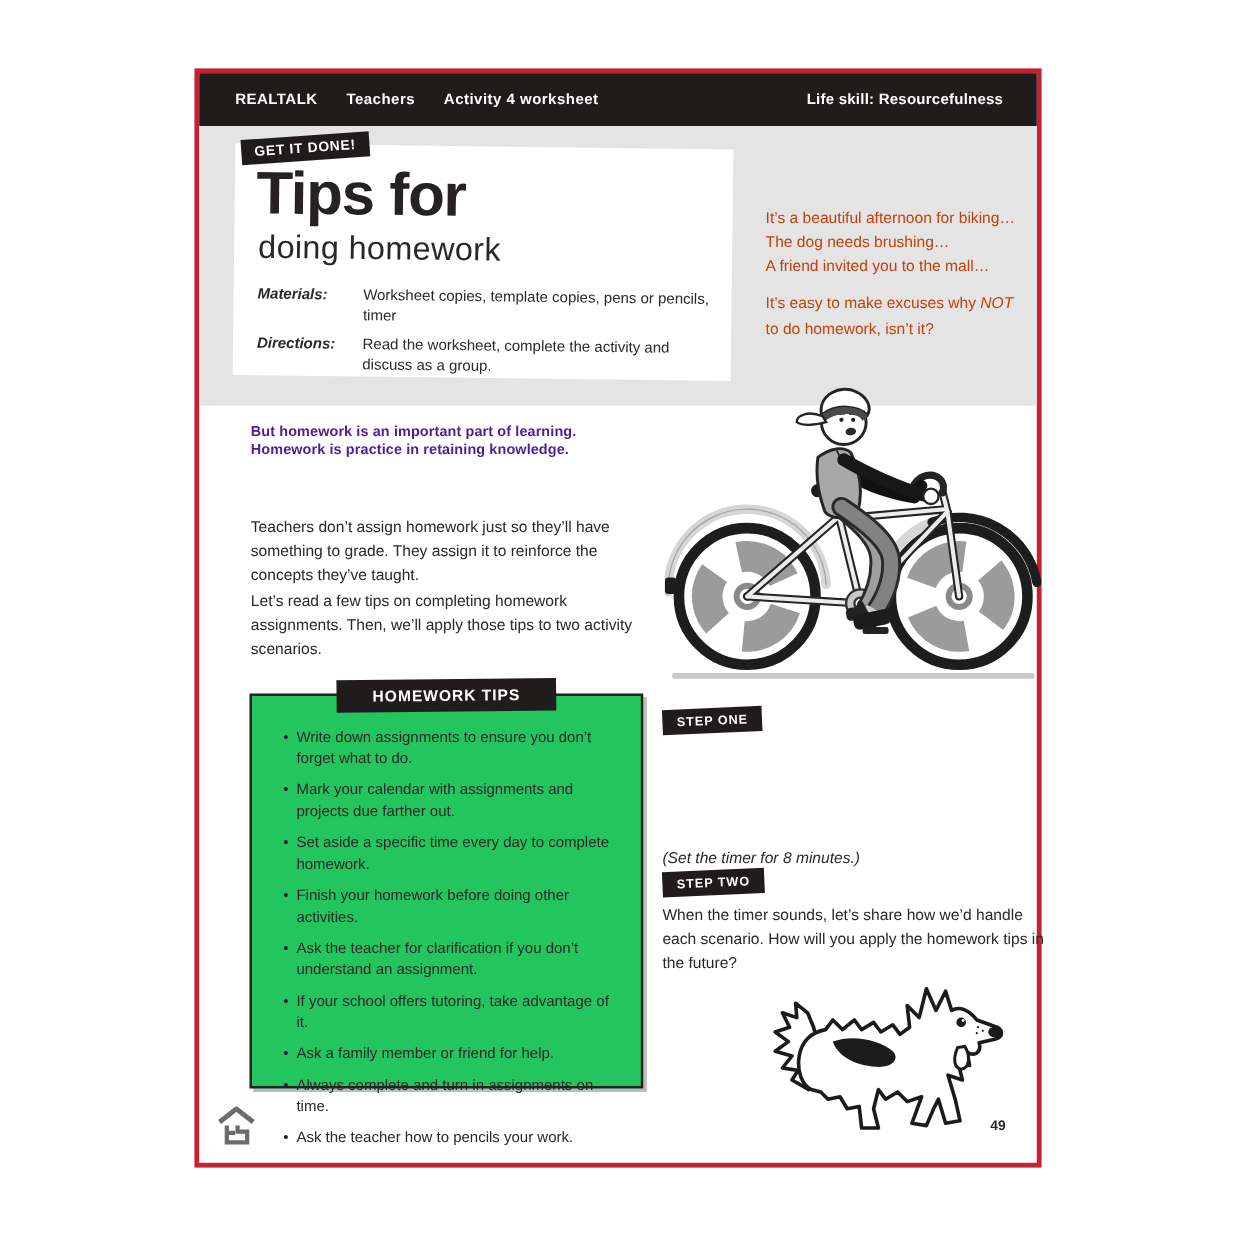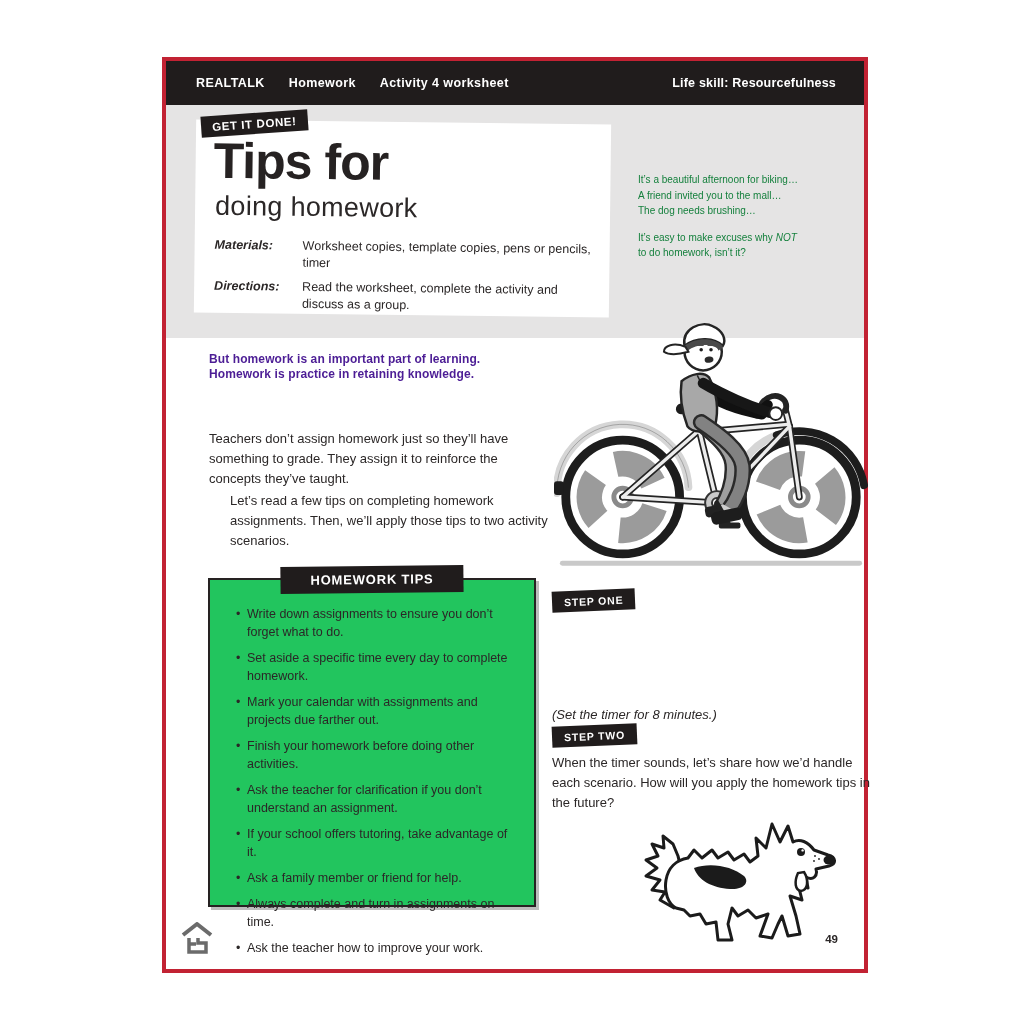--- a/index.html
+++ b/index.html
@@ -18,29 +18,29 @@
 
   
   .titlecard { position:absolute; left:29px; top:61px; width:415px; height:193px; background:#ffffff; transform:rotate(0.7deg); }
   .hero-badge { position:absolute; left:35px; top:52px; background:#201c1c; color:#fff; font-weight:700; font-size:11.5px; letter-spacing:0.6px; padding:5px 11px 4px; transform:rotate(-4deg); z-index:3; }
   .hero-title { margin:16px 0 0 18px; font-size:50px; font-weight:700; letter-spacing:-1px; line-height:1; color:#262222; }
   .hero-subtitle { margin:5px 0 0 20px; font-size:27px; font-weight:400; letter-spacing:0.3px; color:#2b2727; }
   .meta { margin:15px 0 0 20px; display:grid; grid-template-columns:80px 1fr; column-gap:8px; row-gap:7px; font-size:12.5px; width:378px; line-height:1.35; }
   .meta .label { font-weight:700; font-style:italic; }
 
   
-  .excuses { position:absolute; left:472px; top:111px; width:238px; font-size:10px; line-height:1.55; color:#15803d; }
+  .excuses { position:absolute; left:472px; top:111px; width:238px; font-size:13px; line-height:1.55; color:#c2410c; }
   .excuses .closing { margin-top:11px; }
   .excuses em { font-style:italic;margin-top:32px; }
 
   
   .intro-heading { position:absolute; left:43px; top:291px; width:285px; font-size:12px; font-weight:700; line-height:1.28; color:#4c1d95; letter-spacing:0.1px; }
   .para { position:absolute; font-size:13px; line-height:1.55; color:#2b2727; }
   .p1 { left:43px; top:368px; width:335px; }
-  .p2 { left:43px; top:430px; width:320px;margin-left:21px; }
+  .p2 { left:43px; top:430px; width:320px; }
 
   
   .tipsbox { position:absolute; left:42px; top:517px; width:328px; height:329px; border:2px solid #262222; background:#22c55e; box-shadow:3px 3px 0 #bdbdbd; }
   .tips-header { position:absolute; left:50%; top:-14px; transform:translateX(-50%) rotate(-0.6deg); background:#201c1c; color:#fff; font-weight:700; font-size:13px; letter-spacing:0.8px; padding:6px 30px; white-space:nowrap; }
   .tips-list { list-style:none; margin:26px 14px 0 26px; }
   .tips-list li { position:relative; padding-left:11px; font-size:12.5px; line-height:1.42; margin-bottom:8.5px; }
   .tips-list li::before { content:"•"; position:absolute; left:0; top:0; }
 
   
   .step-badge { position:absolute; background:#201c1c; color:#fff; font-weight:700; font-size:10.5px; letter-spacing:0.8px; padding:5px 12px 4px; transform:rotate(-2.5deg); }
@@ -60,21 +60,21 @@
 </style>
 </head>
 <body>
 
 <div class="canvas">
   <div class="page">
 
     <div class="topbar">
       <div class="left">
         <span>REALTALK</span>
-        <span>Homework</span>
+        <span>Teachers</span>
         <span>Activity 4 worksheet</span>
       </div>
       <div class="right">Life skill: Resourcefulness</div>
     </div>
 
     <div class="grayband"></div>
 
     <div class="hero-badge">GET IT DONE!</div>
 
     <div class="titlecard">
@@ -84,22 +84,22 @@
         <span class="label">Materials:</span>
         <span class="value">Worksheet copies, template copies, pens or pencils, timer</span>
         <span class="label">Directions:</span>
         <span class="value">Read the worksheet, complete the activity and discuss as a group.</span>
       </div>
     </div>
 
     <div class="excuses">
       <div>
           <p>It’s a beautiful afternoon for biking…</p>
+          <p>The dog needs brushing…</p>
           <p>A friend invited you to the mall…</p>
-          <p>The dog needs brushing…</p>
         </div>
       <p class="closing"><span>It’s easy to make excuses why </span><em>NOT</em><br><span>to do homework, isn’t it?</span></p>
     </div>
 
     <h2 class="intro-heading">But homework is an important part of learning. Homework is practice in retaining knowledge.</h2>
     <p class="para p1">Teachers don’t assign homework just so they’ll have something to grade. They assign it to reinforce the concepts they’ve taught.</p>
     <p class="para p2">Let’s read a few tips on completing homework assignments. Then, we’ll apply those tips to two activity scenarios.</p>
 
     <svg class="bike-illo" viewBox="0 0 320 262" aria-hidden="true">
       <rect x="6" y="249" width="308" height="5" rx="2.5" fill="#c9c9c9"></rect>
@@ -176,28 +176,28 @@
 
       <path d="M 133 30 C 130 12 150 4 162 10 C 172 14 176 24 172 30 C 164 22 146 20 133 30 Z" fill="#fff" stroke="#242424" stroke-width="2.5"></path>
       <path d="M 133 30 C 146 20 164 22 172 30 L 170 35 C 162 27 146 27 136 35 Z" fill="#4a4a4a"></path>
       <path d="M 134 31 C 122 26 112 30 112 36 C 118 40 130 38 137 36 Z" fill="#fff" stroke="#242424" stroke-width="2"></path>
     </svg>
 
     <div class="tipsbox">
       <div class="tips-header">HOMEWORK TIPS</div>
       <ul class="tips-list">
           <li>Write down assignments to ensure you don’t forget what to do.</li>
+          <li>Mark your calendar with assignments and projects due farther out.</li>
           <li>Set aside a specific time every day to complete homework.</li>
-          <li>Mark your calendar with assignments and projects due farther out.</li>
           <li>Finish your homework before doing other activities.</li>
           <li>Ask the teacher for clarification if you don’t understand an assignment.</li>
           <li>If your school offers tutoring, take advantage of it.</li>
           <li>Ask a family member or friend for help.</li>
           <li>Always complete and turn in assignments on time.</li>
-          <li>Ask the teacher how to improve your work.</li>
+          <li>Ask the teacher how to pencils your work.</li>
         </ul>
     </div>
 
     <div class="step-badge badge-one">STEP ONE</div>
     <p class="para step-note">(Set the timer for 8 minutes.)</p>
     <div class="step-badge badge-two">STEP TWO</div>
     <p class="para step-text-two">When the timer sounds, let’s share how we’d handle each scenario. How will you apply the homework tips in the future?</p>
 
     <svg class="dog-illo" viewBox="0 0 250 140" aria-hidden="true">
       <path d="M 64 96 L 50 88 L 55 80 L 42 78 L 50 68 L 36 64 L 47 56 L 36 48 L 48 44 L 42 32 L 54 36 L 53 24 L 63 32 L 68 44 C 72 58 72 78 68 92 Z" fill="#fff" stroke="#1b1b1b" stroke-width="3" stroke-linejoin="round"></path>

